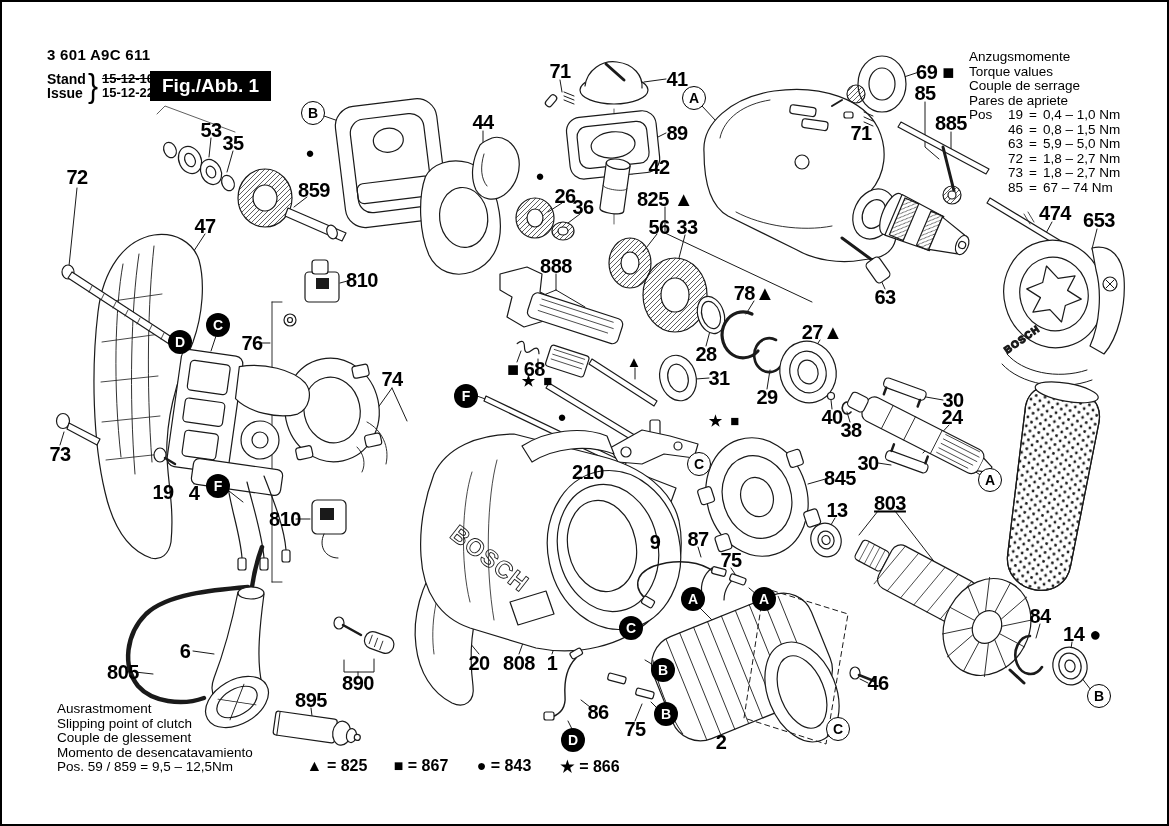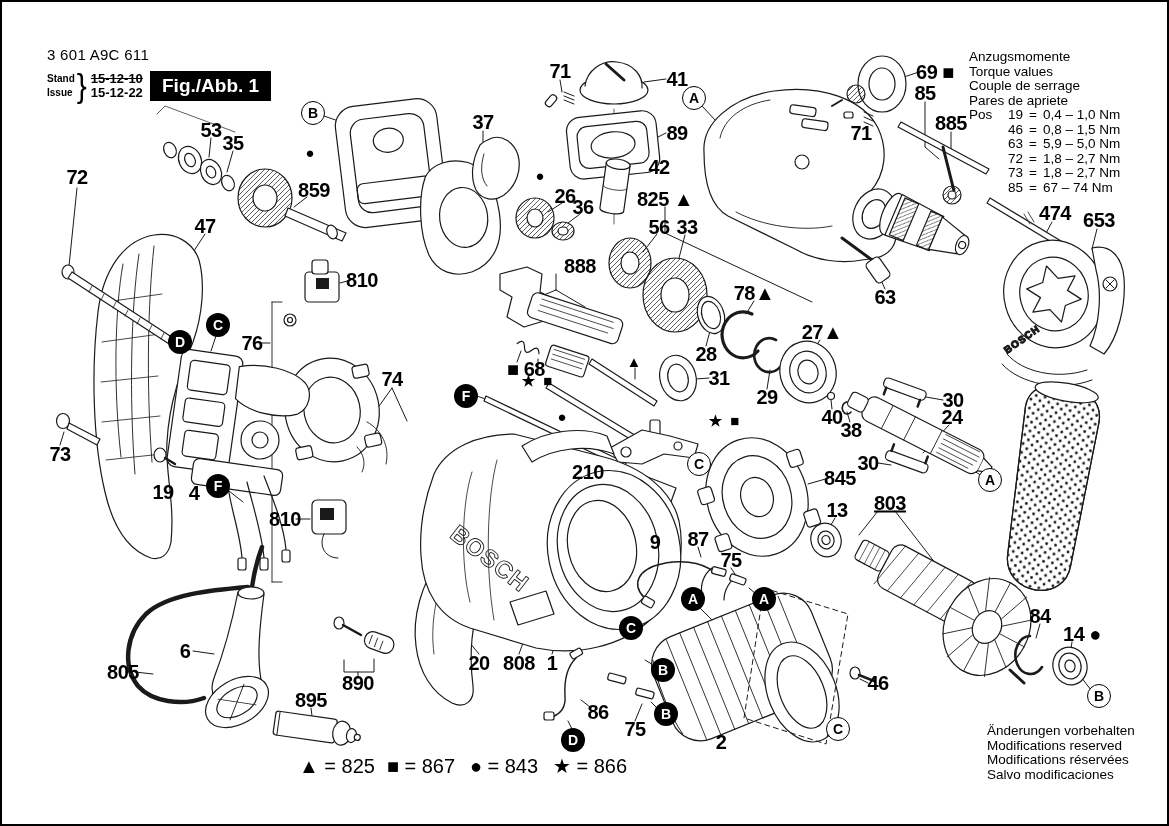--- a/index.html
+++ b/index.html
@@ -1,23 +1,23 @@
 <!DOCTYPE html>
 <html><head>
 <meta charset="utf-8">
 <style>
   html,body{margin:0;padding:0;background:#888;}
   .stage{position:relative;width:1169px;height:826px;background:#fff;overflow:hidden;
          border:2px solid #000;box-sizing:border-box;
          font-family:"Liberation Sans",sans-serif;color:#000;}
   
   .hdr{position:absolute;left:45px;top:44px;}
-  .art-no{font-size:15px;font-weight:normal;letter-spacing:.3px;}
+  .art-no{font-size:15px;font-weight:bold;letter-spacing:.3px;}
   .stand-row{display:flex;align-items:center;margin-top:6px;}
-  .stand-col{font-size:10px;font-weight:bold;line-height:14px;}
+  .stand-col{font-size:14px;font-weight:bold;line-height:14px;}
   .brace{font-size:30px;font-weight:400;margin:0 4px 0 2px;transform:scaleY(1.1);}
   .dates{font-size:13px;font-weight:bold;line-height:14px;text-align:center;}
   .date-old{text-decoration:line-through;}
   .fig-box{position:absolute;left:148px;top:69px;background:#000;color:#fff;
            font-size:19px;font-weight:bold;padding:4px 12px;}
   
   .torque{position:absolute;left:967px;top:48px;font-size:13.5px;line-height:14.5px;}
   .torque .row{display:grid;grid-template-columns:30px 24px 20px auto;}
   .torque .num{text-align:right;}
   .torque .eq{text-align:center;}
@@ -27,21 +27,21 @@
   .rev-note{left:985px;top:722px;}
   
   #callouts{position:absolute;left:0;top:0;width:1169px;height:826px;pointer-events:none;}
   .co-num{position:absolute;transform:translate(-50%,-50%);font-weight:bold;font-size:20px;
           letter-spacing:-.5px;white-space:nowrap;}
   .co-sym{font-size:15px;letter-spacing:2px;}
   .co-letter{position:absolute;transform:translate(-50%,-50%);width:24px;height:24px;border-radius:50%;
              display:flex;align-items:center;justify-content:center;font-weight:bold;font-size:14px;}
   .co-letter.solid{background:#000;color:#fff;}
   .co-letter.outline{background:#fff;border:1.8px solid #000;box-sizing:border-box;}
-  .legend-item{position:absolute;transform:translate(-50%,-50%);font-weight:normal;font-size:20px;white-space:nowrap;}
+  .legend-item{position:absolute;transform:translate(-50%,-50%);font-weight:bold;font-size:16px;white-space:nowrap;}
   .bosch-lg{font-size:24px;font-weight:bold;fill:none;stroke:#1a1a1a;stroke-width:.9px;letter-spacing:1px;}
   .bosch-sm{font-size:10px;font-weight:bold;fill:#1a1a1a;letter-spacing:1px;}
 </style>
 </head>
 <body>
 
 <div class="stage">
 
   <svg width="1169" height="826" viewBox="0 0 1169 826" style="position:absolute;left:0;top:0">
     <defs>
@@ -474,59 +474,60 @@
         <span>1,8 –  2,7 Nm</span>
     </div>
     <div class="row">
       <span></span>
         <span class="num">85</span>
         <span class="eq">=</span>
         <span>67 –   74 Nm</span>
     </div>
   </div>
 
+  <div class="note clutch-note">
+    <div>Ausrastmoment</div>
+    <div>Slipping point of clutch</div>
+    <div>Couple de glessement</div>
+    <div>Momento de desencatavamiento</div>
+    <div>Pos.  59 / 859  =   9,5  –  12,5Nm</div>
+  </div>
 
   <span class="legend-item" style="left:335px;top:764px">▲ = 825</span>
   <span class="legend-item" style="left:419px;top:764px">■ = 867</span>
   <span class="legend-item" style="left:502px;top:764px">● = 843</span>
   <span class="legend-item" style="left:588px;top:764px">★ = 866</span>
 
-  <div class="note rev-note">
-    <div>Änderungen vorbehalten</div>
-    <div>Modifications reserved</div>
-    <div>Modifications réservées</div>
-    <div>Salvo modificaciones</div>
-  </div>
 
   <div id="callouts">
       <div class="co-num" style="left: 558px; top: 69px;">71</div>
       <div class="co-num" style="left: 675px; top: 77px;">41</div>
       <div class="co-num" style="left: 675px; top: 131px;">89</div>
       <div class="co-num" style="left: 657px; top: 165px;">42</div>
       <div class="co-num" style="left: 933px; top: 70px;">69 ■</div>
       <div class="co-num" style="left: 923px; top: 91px;">85</div>
       <div class="co-num" style="left: 949px; top: 121px;">885</div>
       <div class="co-num" style="left: 859px; top: 131px;">71</div>
       <div class="co-num" style="left: 1053px; top: 211px;">474</div>
       <div class="co-num" style="left: 1097px; top: 218px;">653</div>
-      <div class="co-num" style="left: 481px; top: 120px;">37</div>
+      <div class="co-num" style="left: 481px; top: 120px;">44</div>
       <div class="co-num" style="left: 209px; top: 128px;">53</div>
       <div class="co-num" style="left: 231px; top: 141px;">35</div>
       <div class="co-num" style="left: 312px; top: 188px;">859</div>
       <div class="co-num" style="left: 75px; top: 175px;">72</div>
       <div class="co-num" style="left: 203px; top: 224px;">47</div>
       <div class="co-num" style="left: 563px; top: 194px;">26</div>
       <div class="co-num" style="left: 581px; top: 205px;">36</div>
       <div class="co-num" style="left: 663px; top: 197px;">825 ▲</div>
       <div class="co-num" style="left: 657px; top: 225px;">56</div>
       <div class="co-num" style="left: 685px; top: 225px;">33</div>
       <div class="co-num" style="left: 752px; top: 291px;">78▲</div>
       <div class="co-num" style="left: 820px; top: 330px;">27▲</div>
       <div class="co-num" style="left: 883px; top: 295px;">63</div>
-      <div class="co-num" style="left: 578px; top: 264px;">888</div>
+      <div class="co-num" style="left: 554px; top: 264px;">888</div>
       <div class="co-num" style="left: 704px; top: 352px;">28</div>
       <div class="co-num" style="left: 717px; top: 376px;">31</div>
       <div class="co-num" style="left: 765px; top: 395px;">29</div>
       <div class="co-num" style="left: 830px; top: 415px;">40</div>
       <div class="co-num" style="left: 849px; top: 428px;">38</div>
       <div class="co-num" style="left: 951px; top: 398px;">30</div>
       <div class="co-num" style="left: 950px; top: 415px;">24</div>
       <div class="co-num" style="left: 866px; top: 461px;">30</div>
       <div class="co-num" style="left: 838px; top: 476px;">845</div>
       <div class="co-num" style="left: 835px; top: 508px;">13</div>

